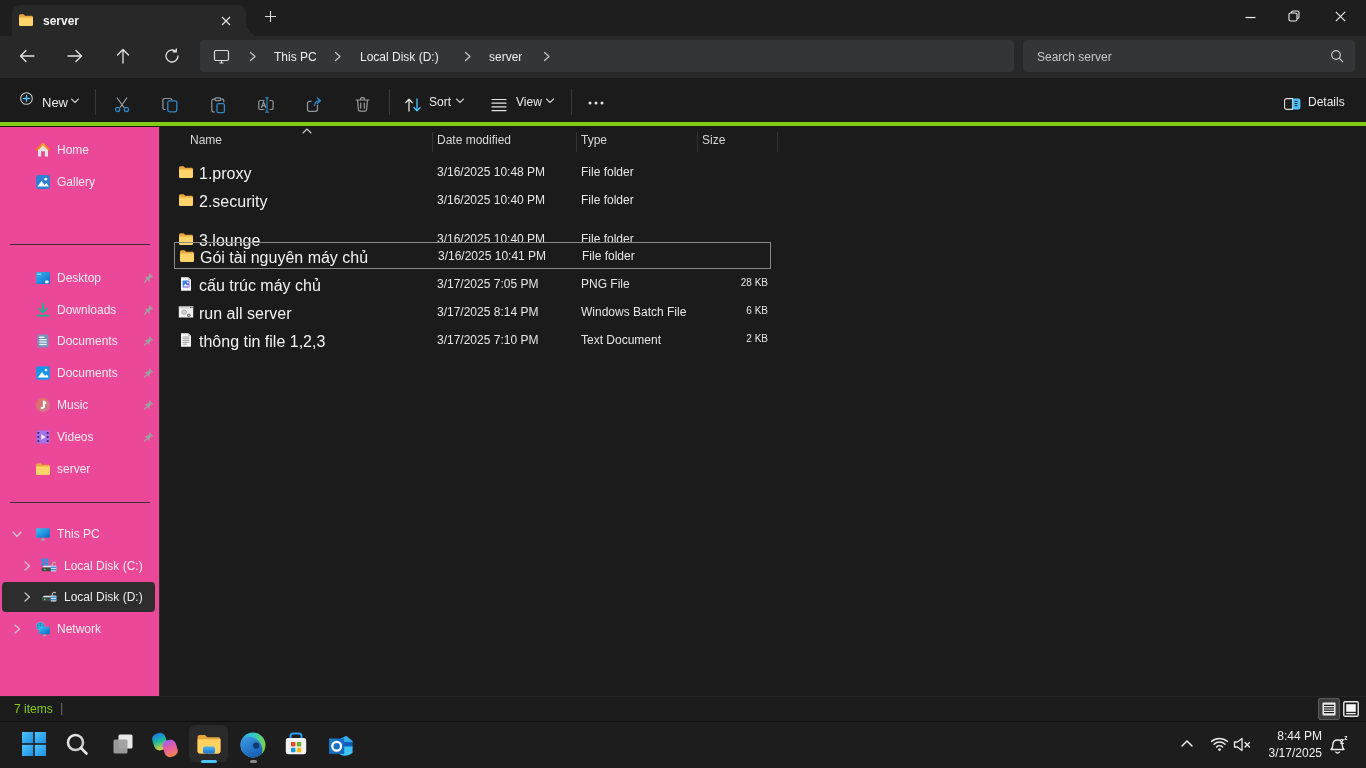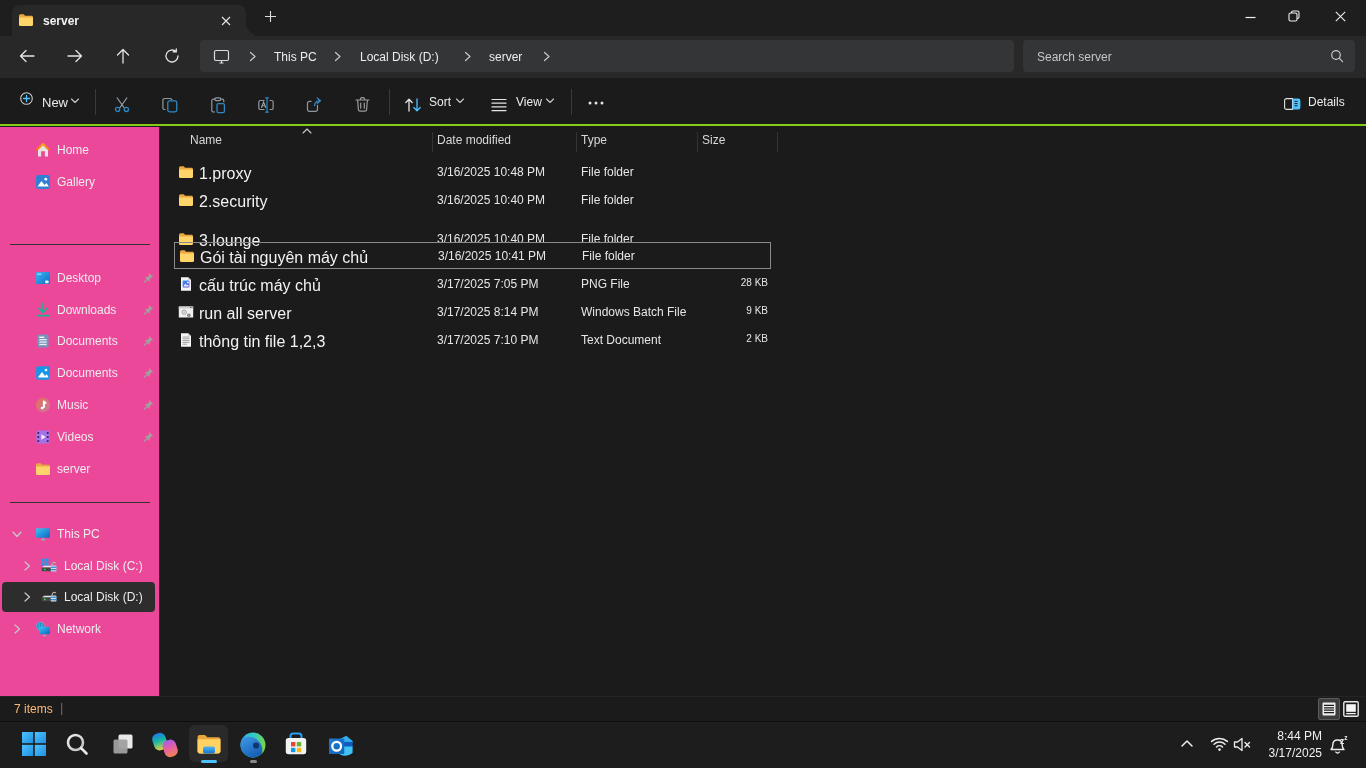--- a/index.html
+++ b/index.html
@@ -8,21 +8,21 @@
 .abs { position:absolute; }
 #stage { position:relative; width:1366px; height:768px; }
 
 #titlebar { position:absolute; left:0; top:0; width:1366px; height:36px; background:#1e1e1e; }
 #tab { position:absolute; left:12px; top:5px; width:234px; height:31px; background:#282828;
   border-radius:8px 8px 0 0; }
 #tab .tname { position:absolute; left:31px; top:9px; font-size:12px; font-weight:bold; color:#f2f2f2; }
 #addrrow { position:absolute; left:0; top:36px; width:1366px; height:42px; background:#282828; }
 .bcbar { position:absolute; top:4px; height:32px; background:#333536; border-radius:4px; }
 #toolbar { position:absolute; left:0; top:78px; width:1366px; height:48px; background:#1b1b1b;
-  border-bottom:2px solid #84cc16; }
+  border-bottom:4px solid #84cc16; }
 .tsep { position:absolute; top:11px; width:1px; height:26px; background:#3a3a3a; }
 .tbtxt { position:absolute; top:17px; font-size:12px; color:#ebebeb; }
 
 #sidebar { position:absolute; left:0; top:127px; width:160px; height:569px; background:#ec4899;
   border-right:1px solid #2d2d2d; overflow:hidden; }
 .srow { position:absolute; left:0; width:158px; height:30px; }
 .srow .lbl { position:absolute; left:57px; top:8px; font-size:12px; color:#ededed; white-space:nowrap; }
 .srow .ic { position:absolute; left:35px; top:7px; width:16px; height:16px; }
 .chev { position:absolute; top:9px; width:12px; height:12px; }
 .pin { position:absolute; left:142px; top:9px; width:12px; height:12px; }
@@ -462,21 +462,21 @@
       <rect x="12" y="3.1" width="1" height="0.9" fill="#555"></rect>
           <rect x="13.5" y="3.1" width="1" height="0.9" fill="#555"></rect>
       <circle cx="6.2" cy="8.2" r="2.2" fill="none" stroke="#9aa0a6" stroke-width="1"></circle>
       <rect x="5.4" y="7.4" width="1.7" height="1.7" fill="#b8bec4"></rect>
       <circle cx="10.8" cy="11.2" r="1.7" fill="#6a6f74"></circle>
       <circle cx="10.8" cy="11.2" r="0.6" fill="#f0f0f0"></circle>
     </svg>
     <span class="nm">run all server</span>
         <span class="dt">3/17/2025 8:14 PM</span>
         <span class="tp">Windows Batch File</span>
-        <span class="sz">9 KB</span>
+        <span class="sz">6 KB</span>
   </div>
   <div class="frow" style="top:199px">
     <svg class="fic" viewBox="0 0 16 16">
       <path d="M3 1.2 h7.2 L13 4 v10.8 H3 z" fill="#f5f5f5"></path>
       <path d="M10.2 1.2 L13 4 h-2.8 z" fill="#c9c9c9"></path>
       <path d="M4.5 5 h7 M4.5 6.8 h7 M4.5 8.6 h7 M4.5 10.4 h7 M4.5 12.2 h4.5" stroke="#9a9a9a" stroke-width="0.9"></path>
     </svg>
     <span class="nm">thông tin file 1,2,3</span>
         <span class="dt">3/17/2025 7:10 PM</span>
         <span class="tp">Text Document</span>
@@ -486,21 +486,21 @@
         <defs>
     <linearGradient id="png" x1="0" y1="0" x2="1" y2="1">
       <stop offset="0" stop-color="#2f9bec"></stop>
             <stop offset="1" stop-color="#6a3fd8"></stop>
     </linearGradient>
   </defs>
       </svg>
 </div>
 
 <div id="statusbar">
-  <span class="abs" style="left:14px;top:5px;font-size:12px;color:#fdba74">7 items</span>
+  <span class="abs" style="left:14px;top:5px;font-size:12px;color:#84cc16">7 items</span>
   <span class="abs" style="left:60px;top:3px;font-size:13px;color:#6a6a6a">|</span>
   <div class="abs" style="left:1318px;top:1px;width:22px;height:22px;background:#3d3d3d;border:1px solid #5c5c5c;border-radius:2px">
     <svg class="abs" style="left:3px;top:3px" width="14" height="14" viewBox="0 0 14 14">
       <rect x="0.5" y="0.5" width="13" height="13" rx="1" fill="#ededed"></rect>
       <path d="M2 3.4 h10 M2 5.8 h10 M2 8.2 h10 M2 10.6 h10" stroke="#1b1b1b" stroke-width="1.2"></path>
     </svg>
   </div>
   <svg class="abs" style="left:1343px;top:4px" width="16" height="16" viewBox="0 0 16 16">
     <rect x="0.8" y="0.8" width="14.4" height="14.4" rx="1.2" fill="none" stroke="#e8e8e8" stroke-width="1.4"></rect>
     <rect x="3.2" y="3.2" width="9.6" height="7.6" fill="#f4f4f4"></rect>

